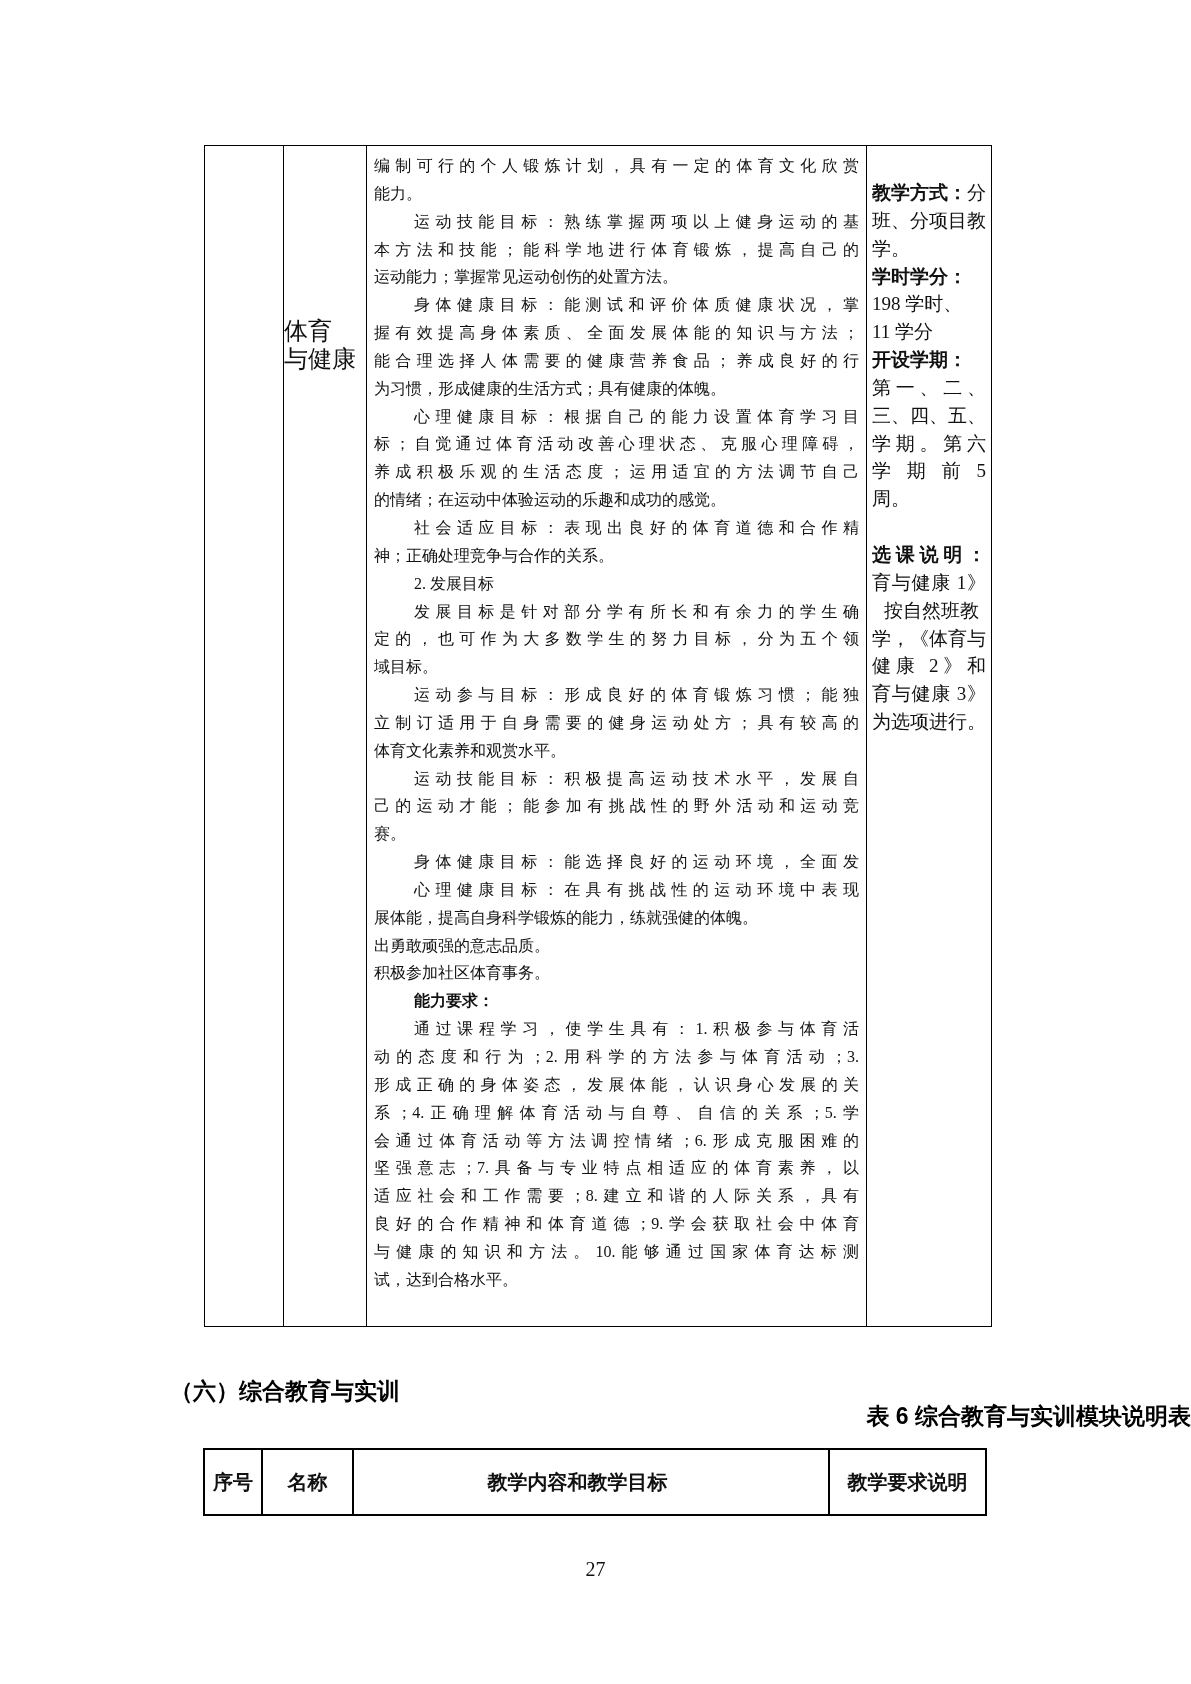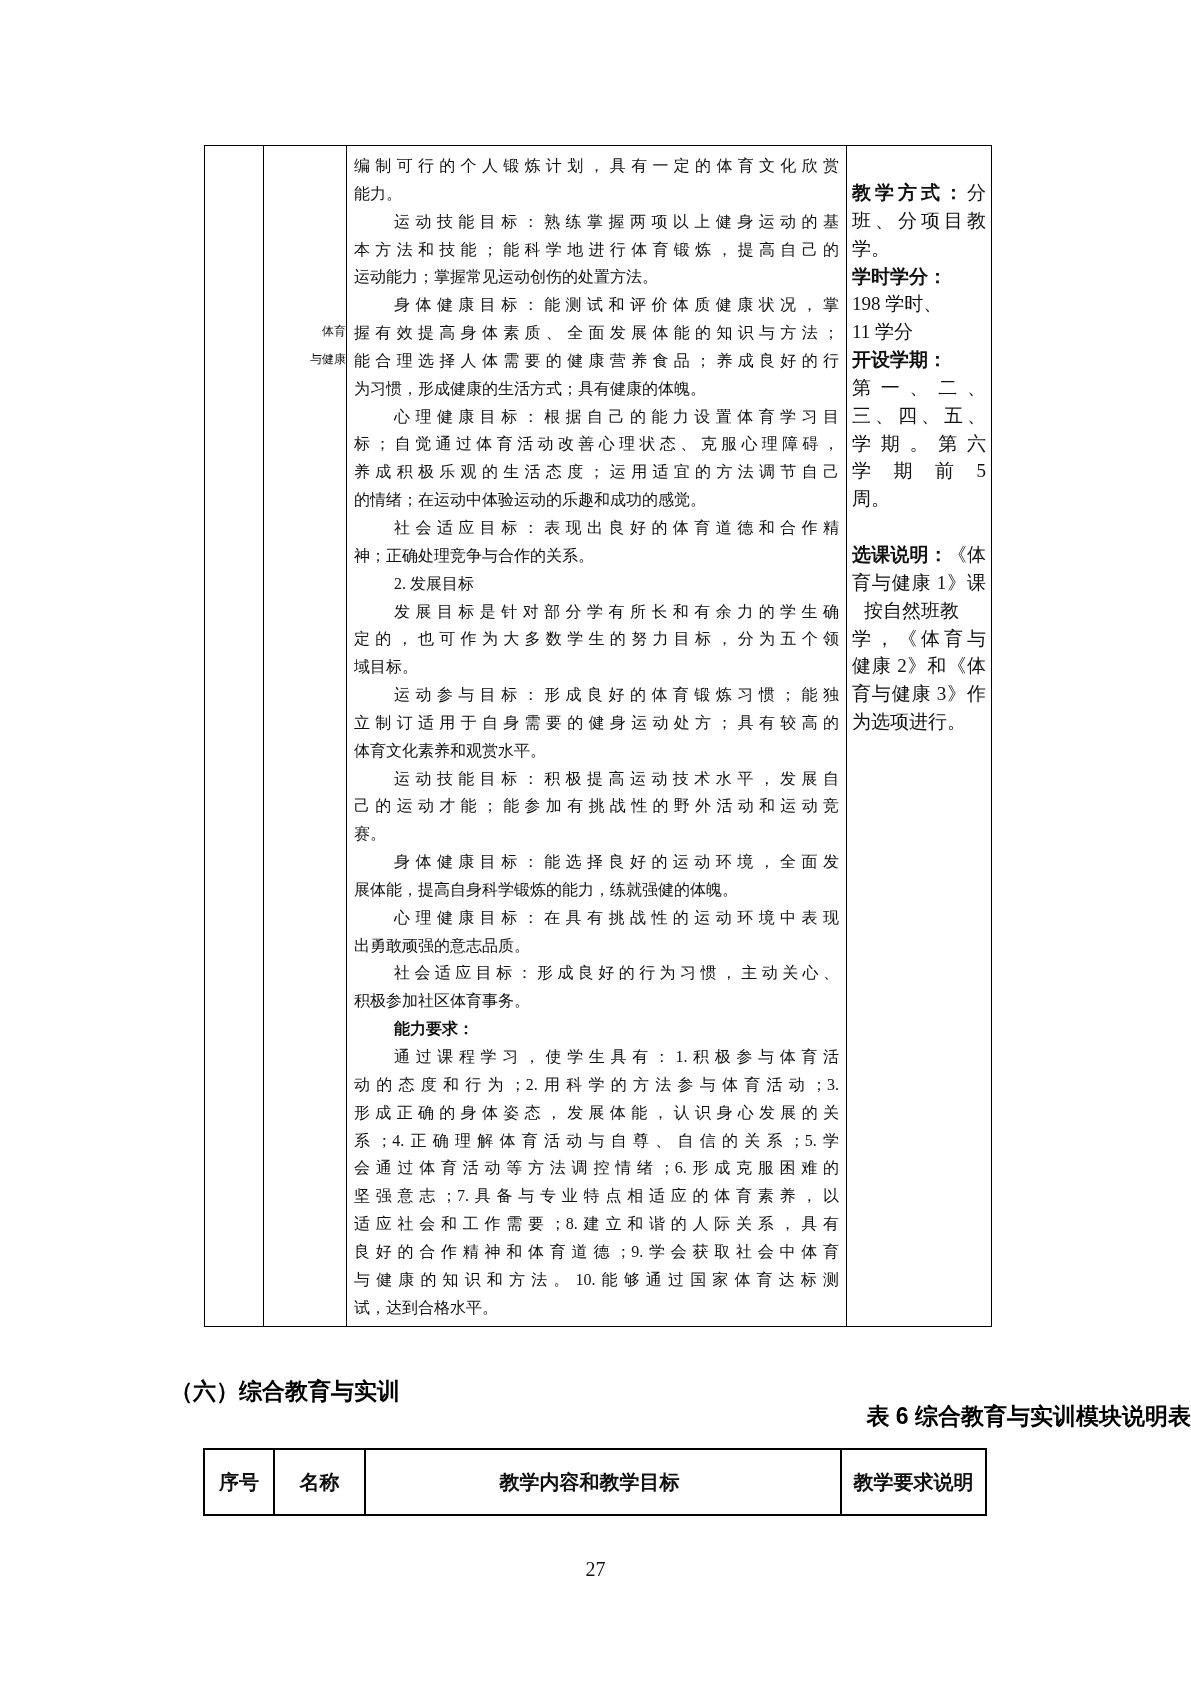--- a/index.html
+++ b/index.html
@@ -5,21 +5,21 @@
   html,body{margin:0;padding:0;background:#ffffff;}
   #page{position:relative;width:1191px;height:1684px;background:#fff;
         font-family:"Liberation Serif","DejaVu Serif",serif;color:#111;}
 
   
   #main-table{position:absolute;left:204px;top:145px;width:788px;height:1182px;
               box-sizing:border-box;border:1.5px solid #000;display:flex;}
   .cell{box-sizing:border-box;height:100%;}
   .cell + .cell{border-left:1.5px solid #000;}
   #cell-seq{width:58px;}
-  #cell-name{width:83px;padding-top:172px;text-align:right;font-size:12px;line-height:27.85px;}
+  #cell-name{width:83px;padding-top:172px;text-align:left;font-size:24px;line-height:27.85px;margin-left:20px;}
   #cell-content{width:500px;padding:6px 7px 0 7px;font-size:16px;}
   #cell-req{flex:1;padding:33px 5px 0 5px;font-size:19px;}
 
   .ln{height:27.85px;line-height:27.85px;overflow:hidden;white-space:nowrap;}
   .jl{text-align:justify;text-align-last:justify;white-space:normal;}
   .ind{text-indent:40px;}
   .hb{font-family:"Liberation Sans","DejaVu Sans",sans-serif;font-weight:700;}
   .blk{font-family:"Liberation Sans","DejaVu Sans",sans-serif;font-weight:700;}
 
   .rln{height:27.85px;line-height:27.85px;overflow:hidden;}
@@ -33,21 +33,21 @@
   #table-caption{position:absolute;left:0;top:1401px;width:1191px;text-align:right;font-size:23px;
                  font-family:"Liberation Sans","DejaVu Sans",sans-serif;font-weight:700;color:#000;}
 
   
   #bottom-table{position:absolute;left:203px;top:1448px;width:784px;height:68px;
                 box-sizing:border-box;border:2px solid #000;display:flex;
                 font-family:"Liberation Sans","DejaVu Sans",sans-serif;font-weight:700;font-size:20px;}
   .bcell{box-sizing:border-box;display:flex;align-items:center;justify-content:center;
          text-align:center;line-height:24px;}
   .bcell + .bcell{border-left:2px solid #000;}
-  #bcol-seq{width:68px;}
+  #bcol-seq{width:56px;}
   #bcol-name{width:91px;}
   #bcol-content{width:449px;}
   #bcol-req{flex:1;padding:0 9px;word-break:break-all;margin-left:27px;}
 
   
   #page-number{position:absolute;left:0;top:1558px;width:1191px;text-align:center;font-size:20px;}
 </style>
 </head>
 <body>
 
@@ -81,24 +81,23 @@
       <div class="ln jl ind">发展目标是针对部分学有所长和有余力的学生确</div>
       <div class="ln jl">定的，也可作为大多数学生的努力目标，分为五个领</div>
       <div class="ln">域目标。</div>
       <div class="ln jl ind">运动参与目标：形成良好的体育锻炼习惯；能独</div>
       <div class="ln jl">立制订适用于自身需要的健身运动处方；具有较高的</div>
       <div class="ln">体育文化素养和观赏水平。</div>
       <div class="ln jl ind">运动技能目标：积极提高运动技术水平，发展自</div>
       <div class="ln jl">己的运动才能；能参加有挑战性的野外活动和运动竞</div>
       <div class="ln">赛。</div>
       <div class="ln jl ind">身体健康目标：能选择良好的运动环境，全面发</div>
+      <div class="ln jl ind">心理健康目标：在具有挑战性的运动环境中表现</div>
       <div class="ln">展体能，提高自身科学锻炼的能力，练就强健的体魄。</div>
-      <div class="ln jl ind">心理健康目标：在具有挑战性的运动环境中表现</div>
       <div class="ln">出勇敢顽强的意志品质。</div>
-      <div class="ln jl ind">社会适应目标：形成良好的行为习惯，主动关心、</div>
       <div class="ln">积极参加社区体育事务。</div>
       <div class="ln ind blk">能力要求：</div>
       <div class="ln jl ind">通过课程学习，使学生具有：1.积极参与体育活</div>
       <div class="ln jl">动的态度和行为；2.用科学的方法参与体育活动；3.</div>
       <div class="ln jl">形成正确的身体姿态，发展体能，认识身心发展的关</div>
       <div class="ln jl">系；4.正确理解体育活动与自尊、自信的关系；5.学</div>
       <div class="ln jl">会通过体育活动等方法调控情绪；6.形成克服困难的</div>
       <div class="ln jl">坚强意志；7.具备与专业特点相适应的体育素养，以</div>
       <div class="ln jl">适应社会和工作需要；8.建立和谐的人际关系，具有</div>
       <div class="ln jl">良好的合作精神和体育道德；9.学会获取社会中体育</div>

